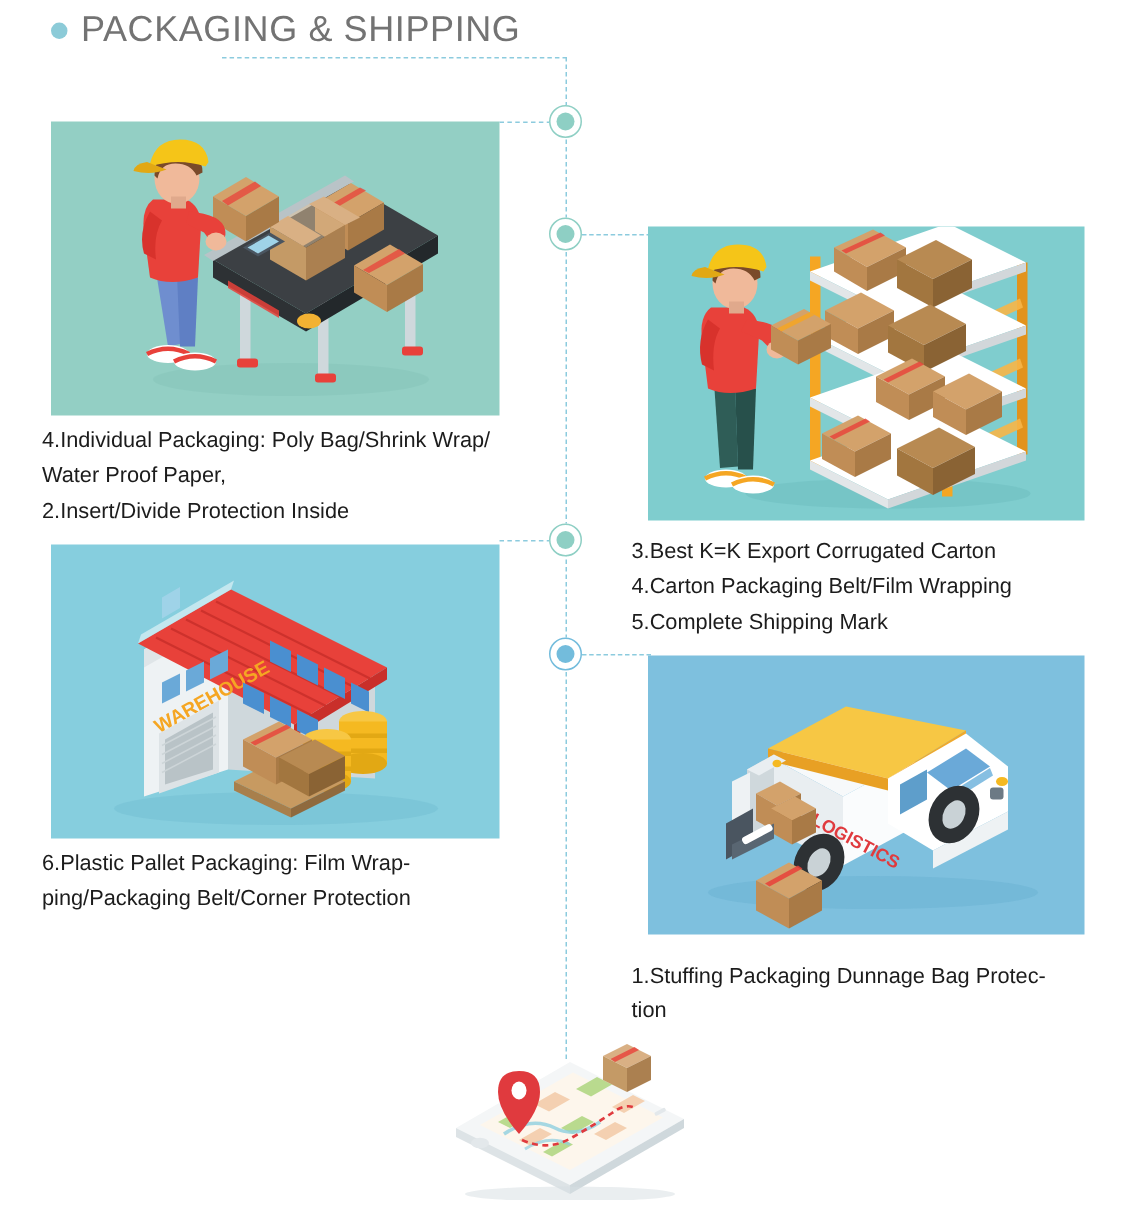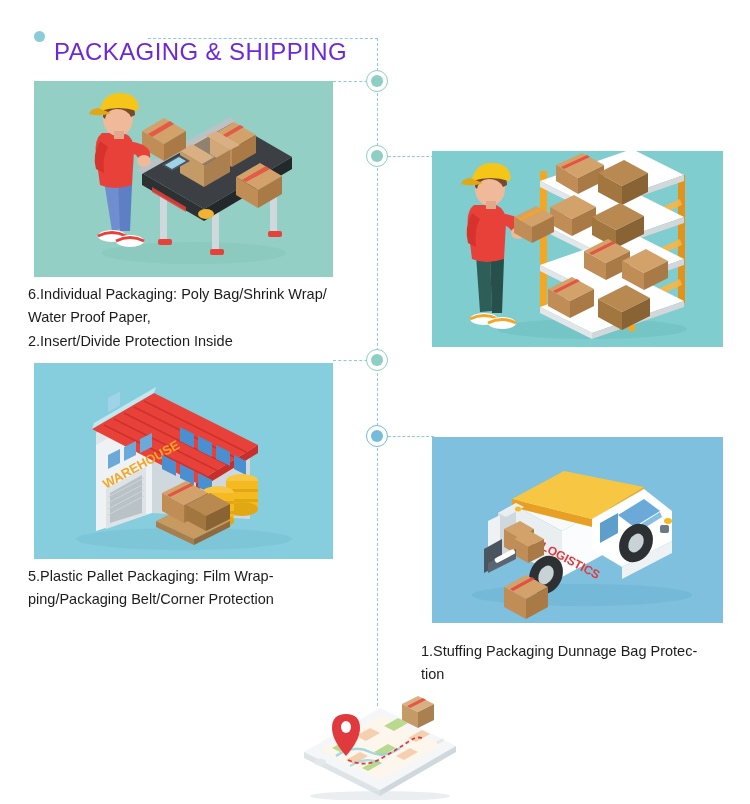--- a/index.html
+++ b/index.html
@@ -16,21 +16,21 @@
   .title-row {
     position: absolute; left: 34px; top: 6px;
     display: flex; align-items: center; gap: 9px;
   }
   .title-dot {
     width: 11px; height: 11px; border-radius: 50%;
     background: #8ccbd8; flex: none;
   }
   .title-text {
     font-size: 24px; letter-spacing: .4px;
-    color: #6d28d9; font-weight: 400; white-space: nowrap; margin-top: 32px;
+    color: #737373; font-weight: 400; white-space: nowrap;
   }
 
   
   .dash-h {
     position: absolute; height: 0;
     border-top: 1.6px dashed #8ccbde;
   }
   .dash-v {
     position: absolute; width: 0;
     border-left: 1.6px dashed #8ccbde;
@@ -172,21 +172,21 @@
         <path d="M66 28 q4 -16 20 -16 q17 0 19 15 l-2 3 q-18 -6 -37 0 z" fill="#f5c518"></path>
         <path d="M64 27 q-8 1 -9 6 q12 3 22 -1 z" fill="#e2a814"></path>
 
         <rect x="80" y="50" width="10" height="8" fill="#e0a98c"></rect>
 
         <polygon points="128,84 146,74 156,80 138,90" fill="#4a5560"></polygon>
         <polygon points="131,84 145,76 152,80 138,88" fill="#9fd3e8"></polygon>
       </svg>
     </div>
   </div>
-  <div class="caption" style="left:28px; top:283px; width:330px;">6.Individual Packaging: Poly Bag/Shrink Wrap/
+  <div class="caption" style="left:28px; top:283px; width:330px;">4.Individual Packaging: Poly Bag/Shrink Wrap/
 Water Proof Paper,
 2.Insert/Divide Protection Inside</div>
 
   <div class="panel" style="left:432px; top:151px; width:291px; height:196px; background:#7fcdce;">
     <div class="ill">
       <svg viewBox="0 0 291 196" xmlns="http://www.w3.org/2000/svg">
         <ellipse cx="160" cy="178" rx="95" ry="10" fill="#6fc0c2" opacity=".6"></ellipse>
 
         <rect x="108" y="20" width="7" height="142" fill="#f5a623"></rect>
         <rect x="196" y="48" width="7" height="132" fill="#f5a623"></rect>
@@ -264,20 +264,23 @@
         <path d="M38 27 q-8 1 -9 6 q12 3 22 -1 z" fill="#e2a814"></path>
         <rect x="54" y="50" width="10" height="8" fill="#e0a98c"></rect>
 
         <polygon points="82,66 104,55 122,65 100,76" fill="#d3a26b"></polygon>
         <polygon points="82,66 100,76 100,92 82,82" fill="#c08d56"></polygon>
         <polygon points="100,76 122,65 122,81 100,92" fill="#a97a46"></polygon>
         <polygon points="86,68 108,57 111,59 89,70" fill="#f5a623" opacity=".85"></polygon>
       </svg>
     </div>
   </div>
+  <div class="caption" style="left:421px; top:357px; width:330px;">3.Best K=K Export Corrugated Carton
+4.Carton Packaging Belt/Film Wrapping
+5.Complete Shipping Mark</div>
 
   <div class="panel" style="left:34px; top:363px; width:299px; height:196px; background:#86cede;">
     <div class="ill">
       <svg viewBox="0 0 299 196" xmlns="http://www.w3.org/2000/svg">
         <ellipse cx="150" cy="176" rx="108" ry="11" fill="#74c0d3" opacity=".55"></ellipse>
 
         <polygon points="62,70 118,38 118,150 62,168" fill="#eef2f4"></polygon>
         <polygon points="62,70 118,38 118,50 62,82" fill="#dfe5e8"></polygon>
 
         <polygon points="118,38 216,88 216,156 118,150" fill="#cfd8dc"></polygon>
@@ -345,21 +348,21 @@
         <polygon points="128,130 152,118 174,130 150,142" fill="#d3a26b"></polygon>
         <polygon points="128,130 150,142 150,160 128,148" fill="#c08d56"></polygon>
         <polygon points="150,142 174,130 174,148 150,160" fill="#a97a46"></polygon>
         <polygon points="133,132 157,120 160,122 136,134" fill="#e8413a" opacity=".8"></polygon>
         <polygon points="152,142 176,130 196,141 172,153" fill="#b88a52"></polygon>
         <polygon points="152,142 172,153 172,168 152,157" fill="#a2763f"></polygon>
         <polygon points="172,153 196,141 196,156 172,168" fill="#8a6334"></polygon>
       </svg>
     </div>
   </div>
-  <div class="caption" style="left:28px; top:565px; width:330px;">5.Plastic Pallet Packaging: Film Wrap-
+  <div class="caption" style="left:28px; top:565px; width:330px;">6.Plastic Pallet Packaging: Film Wrap-
 ping/Packaging Belt/Corner Protection</div>
 
   <div class="panel" style="left:432px; top:437px; width:291px; height:186px; background:#7ec0de;">
     <div class="ill">
       <svg viewBox="0 0 291 186" xmlns="http://www.w3.org/2000/svg">
         <ellipse cx="150" cy="158" rx="110" ry="11" fill="#6bb2d4" opacity=".55"></ellipse>
 
         <polygon points="82,68 130,42 178,68 130,94" fill="#f7f9fa"></polygon>
         <polygon points="82,68 130,94 130,140 82,116" fill="#e9eef1"></polygon>
         <polygon points="130,94 178,68 178,114 130,140" fill="#fafcfd"></polygon>

